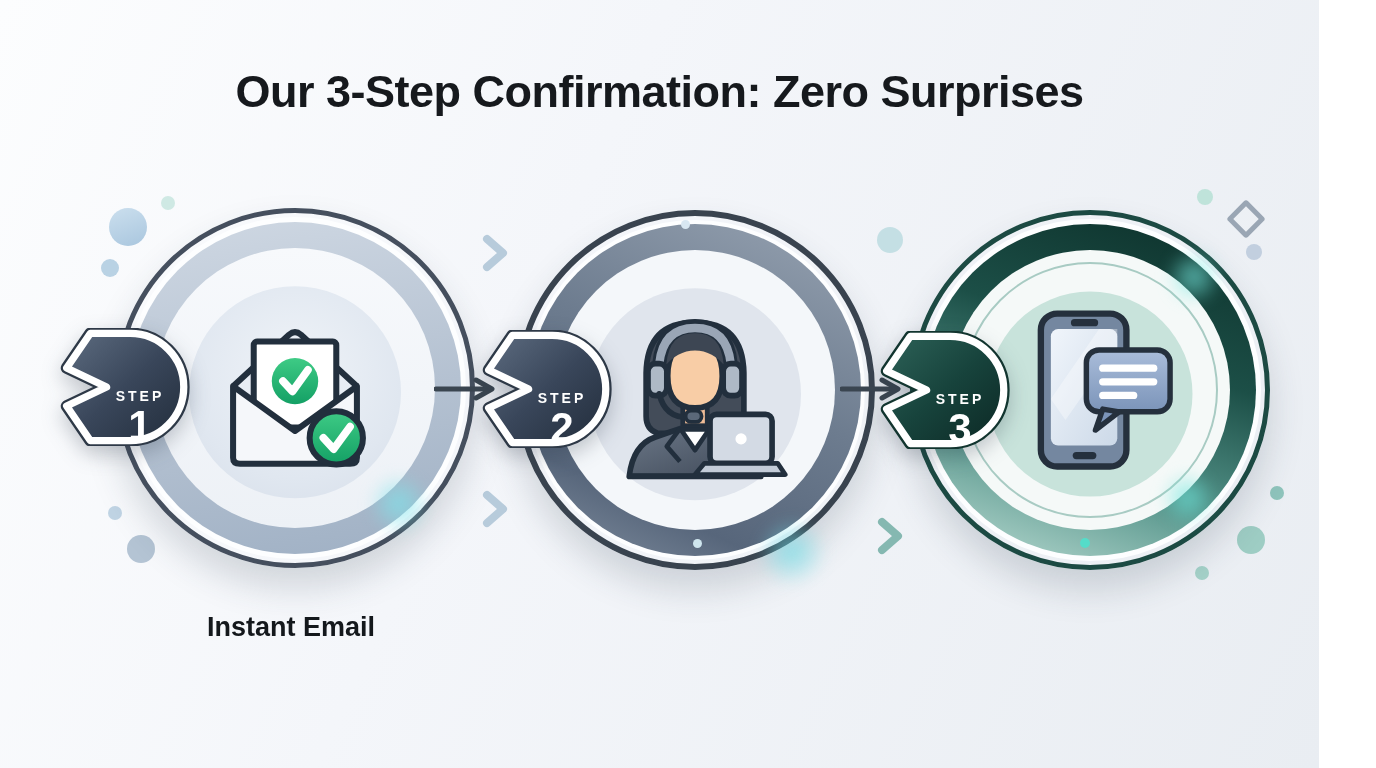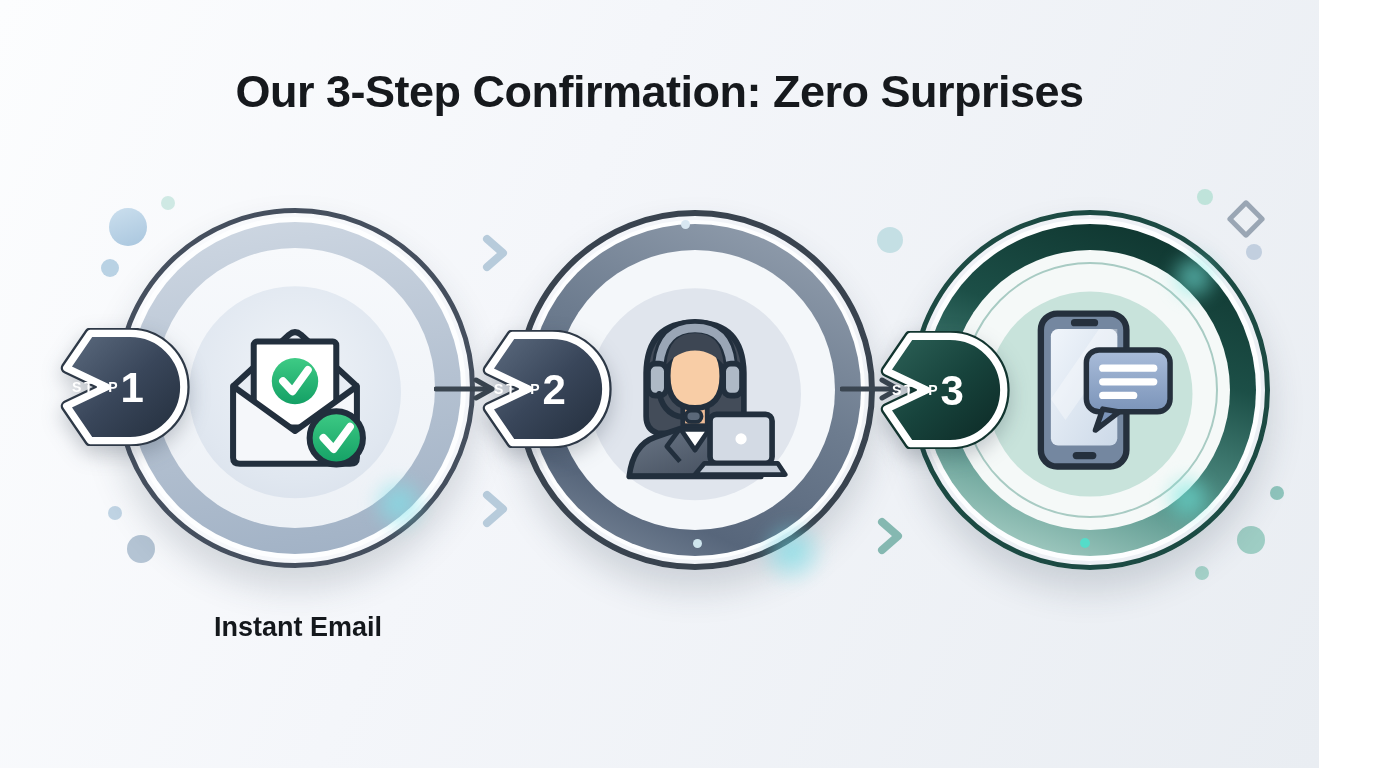--- a/index.html
+++ b/index.html
@@ -37,22 +37,22 @@
   .c1 .icon-bg{background:radial-gradient(circle at 50% 40%,#eff3f8 0%,#e0e7f0 65%,#d6dee9 100%);}
   .c2 .icon-bg{background:#e0e5ed;}
   .c3 .icon-bg{background:#c8e3db;width:205px;height:205px;}
   .icon{position:absolute;left:50%;top:50%;transform:translate(-50%,-50%);}
   
   .badge{position:absolute;width:152px;height:118px;filter:drop-shadow(0 8px 10px rgba(30,45,60,0.25));}
   .b1{left:56px;top:328px}
   .b2{left:478px;top:330px}
   .b3{left:876px;top:331px}
   .badge svg{position:absolute;inset:0;width:100%;height:100%;}
-  .badge-text{position:absolute;inset:0;display:flex;flex-direction:row;align-items:center;
-    justify-content:flex-start;padding-left:16px;color:#ffffff;}
+  .badge-text{position:absolute;inset:0;display:flex;flex-direction:column;align-items:center;
+    justify-content:flex-end;padding-left:16px;color:#ffffff;}
   .badge-step{font-size:14px;font-weight:bold;letter-spacing:3px;}
   .badge-num{font-size:42px;font-weight:bold;line-height:0.95;margin-top:2px;}
   
   .arrow{position:absolute;width:64px;height:24px;}
   .a1{left:434px;top:377px}
   .a2{left:840px;top:377px}
   .chev{position:absolute;width:28px;height:38px;}
   .ch1{left:482px;top:234px}
   .ch2{left:482px;top:490px}
   .ch3{left:877px;top:517px}
@@ -75,21 +75,21 @@
   .rd2{left:693px;top:539px;width:9px;height:9px;background:#cfe6ee;}
   .rd3{left:1080px;top:538px;width:10px;height:10px;background:#55dcc9;}
   .glow{position:absolute;border-radius:50%;filter:blur(7px);}
   .g1{left:368px;top:473px;width:62px;height:62px;background:radial-gradient(circle,rgba(125,228,235,0.75),rgba(125,228,235,0) 70%);}
   .g2{left:757px;top:517px;width:70px;height:70px;background:radial-gradient(circle,rgba(110,225,235,0.65),rgba(110,225,235,0) 70%);}
   .g3{left:1165px;top:248px;width:58px;height:58px;background:radial-gradient(circle,rgba(120,235,225,0.7),rgba(120,235,225,0) 70%);}
   .g4{left:1160px;top:470px;width:56px;height:56px;background:radial-gradient(circle,rgba(110,230,220,0.7),rgba(110,230,220,0) 70%);}
   
   .caption{position:absolute;text-align:center;font-weight:bold;color:#14181c;
     font-size:27px;line-height:38px;}
-  .cap1{left:108px;top:608px;width:380px;}
+  .cap1{left:101px;top:608px;width:380px;}
   .cap2{left:480px;top:602px;width:420px;}
   .cap3{left:902px;top:610px;width:380px;}
   .caption span{display:block;}
 </style>
 </head>
 <body>
 
 <div id="canvas">
 
   <div class="title">Our 3-Step Confirmation: Zero Surprises</div>

